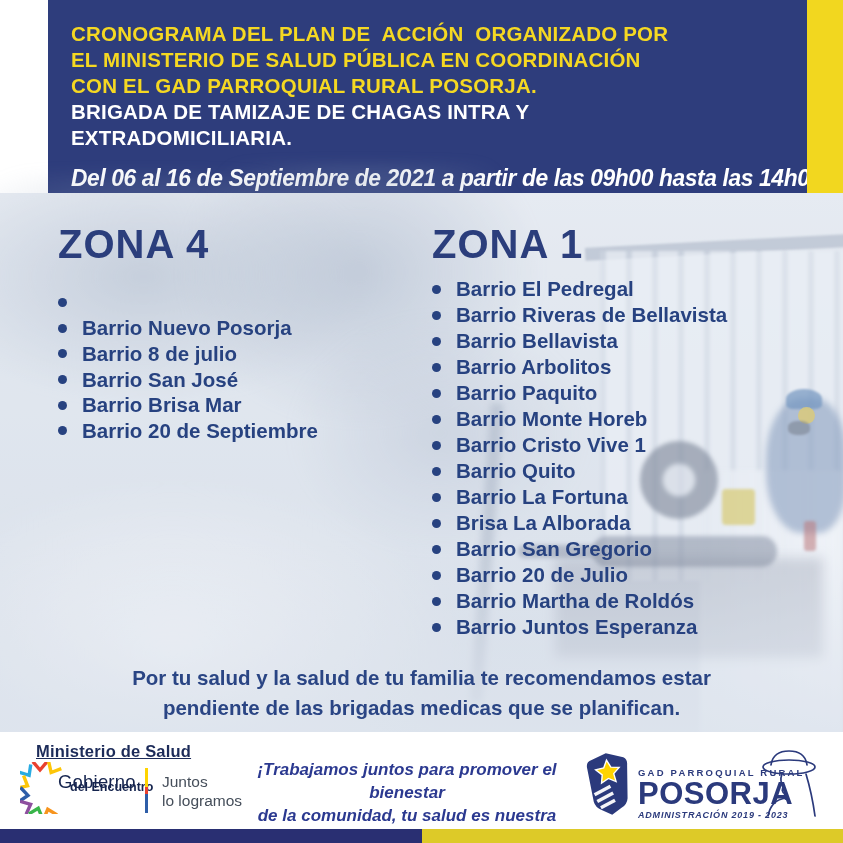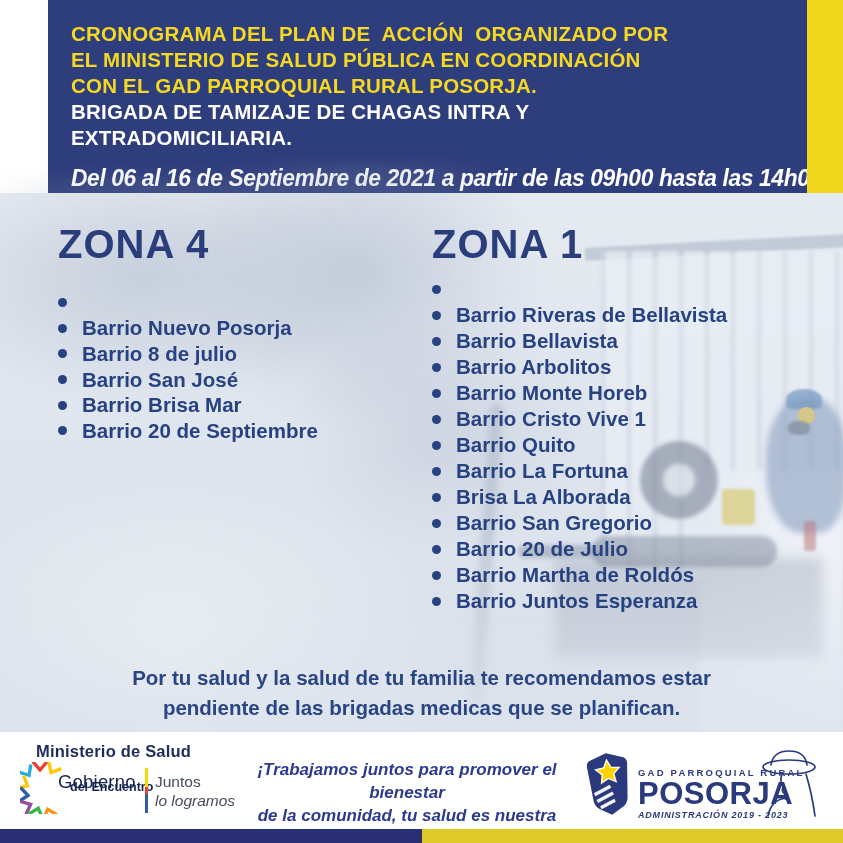--- a/index.html
+++ b/index.html
@@ -75,27 +75,27 @@
   .zone-1 .barrio-item{height:26px;}
   .dot{width:9px;height:9px;border-radius:50%;background:#274280;margin-right:15px;flex:0 0 auto;}
 
   
   .message{position:absolute;left:0;width:843px;top:663px;z-index:5;text-align:center;
            font-size:20.5px;font-weight:bold;color:#2a4584;line-height:30px;}
 
   
   .footer{position:absolute;left:0;top:732px;width:843px;height:97px;background:#ffffff;}
   .footer *{position:absolute;}
-  .ministry{left:36px;top:10px;font-size:16.5px;font-weight:bold;color:#1c2b59;letter-spacing:.2px;}
+  .ministry{left:36px;top:10px;font-size:16.5px;font-weight:bold;color:#1c2b59;letter-spacing:.2px;text-decoration:underline;}
   .chevron-mark{left:20px;top:30px;}
   .gob-name{left:58px;top:39px;font-size:18.5px;font-weight:normal;color:#15244e;letter-spacing:.2px;}
   .gob-sub{left:70px;top:48px;font-size:12.5px;font-weight:bold;color:#15244e;}
   .gob-divider{left:145px;top:36px;width:3px;height:45px;
      background:linear-gradient(180deg,#ffd400 0 42%,#e8412f 42% 58%,#2e5ea8 58% 100%);}
-  .gob-tagline{left:155px;top:40px;font-size:15.5px;color:#454e5a;line-height:19px;}
+  .gob-tagline{left:162px;top:40px;font-size:15.5px;color:#454e5a;line-height:19px;}
   .slogan{left:232px;top:26px;width:350px;text-align:center;font-style:italic;font-weight:bold;
           font-size:17px;color:#2b3990;line-height:23px;}
   .shield{left:585px;top:18px;}
   .pos-text{left:638px;top:35px;width:120px;}
   .pos-top{font-size:9.5px;font-weight:bold;letter-spacing:2.2px;color:#2b3a7c;white-space:nowrap;position:static;display:block;}
   .pos-name{font-size:31px;font-weight:bold;letter-spacing:.5px;color:#2b3a7c;line-height:32px;position:static;display:block;}
   .pos-bottom{font-size:9px;font-weight:bold;font-style:italic;letter-spacing:.8px;color:#2b3a7c;white-space:nowrap;position:static;display:block;}
   .fisherman{left:758px;top:16px;}
 
   
@@ -167,32 +167,37 @@
           <span>Barrio 20 de Septiembre</span>
         </li>
     </ul>
   </div>
 
   <div class="zone zone-1">
     <div class="zone-title">ZONA 1</div>
     <ul class="barrio-list">
       <li class="barrio-item">
           <span class="dot"></span>
+          <span>Barrio El Pedregal</span>
         </li>
       <li class="barrio-item">
           <span class="dot"></span>
           <span>Barrio Riveras de Bellavista</span>
         </li>
       <li class="barrio-item">
           <span class="dot"></span>
           <span>Barrio Bellavista</span>
         </li>
       <li class="barrio-item">
           <span class="dot"></span>
           <span>Barrio Arbolitos</span>
+        </li>
+      <li class="barrio-item">
+          <span class="dot"></span>
+          <span>Barrio Paquito</span>
         </li>
       <li class="barrio-item">
           <span class="dot"></span>
           <span>Barrio Monte Horeb</span>
         </li>
       <li class="barrio-item">
           <span class="dot"></span>
           <span>Barrio Cristo Vive 1</span>
         </li>
       <li class="barrio-item">
@@ -245,21 +250,21 @@
         <path d="M0 0 L6 7 L12 0" stroke="#39b54a" transform="translate(11,47) rotate(-162 6 3)"></path>
         <path d="M0 0 L6 7 L12 0" stroke="#f7941d" transform="translate(23,48) rotate(162 6 3)"></path>
       </g>
     </svg>
 
     <div class="gob-name">Gobierno</div>
     <div class="gob-sub">del Encuentro</div>
     <div class="gob-divider"></div>
     <div class="gob-tagline">
       <span style="position:static;display:block;">Juntos</span>
-      <span style="position:static;display:block;font-style:italic;">lo logramos</span>
+      <span style="position:static;display:block;">lo logramos</span>
     </div>
 
     <div class="slogan">
       <span style="position:static;display:block;">¡Trabajamos juntos para promover el bienestar</span>
       <span style="position:static;display:block;">de la comunidad, tu salud es nuestra prioridad!</span>
     </div>
 
     <svg class="shield" width="48" height="68" viewBox="0 0 48 68">
       <g transform="rotate(-6 24 34)">
         <path d="M24 3 L41 9 Q45 11 44 17 L41 50 Q40 56 34 59 L24 65 L14 59 Q8 56 7 50 L4 17 Q3 11 7 9 Z" fill="#2b3a7c"></path>

